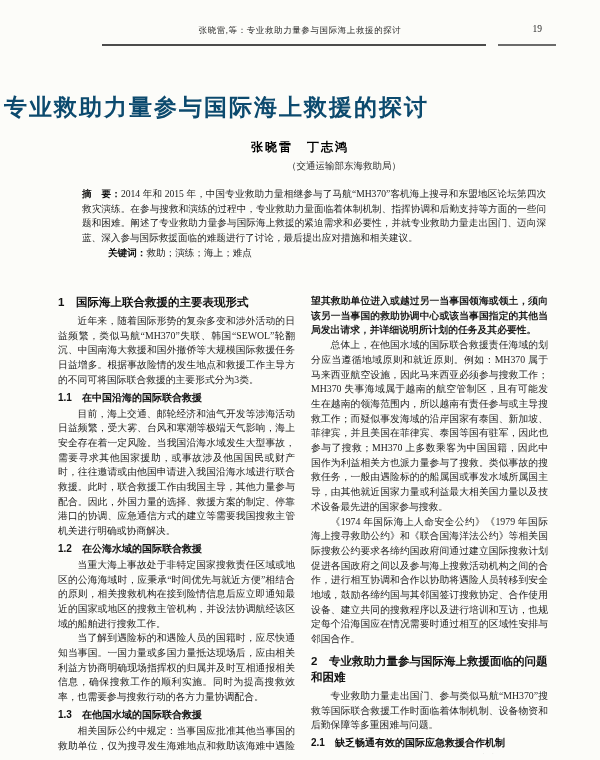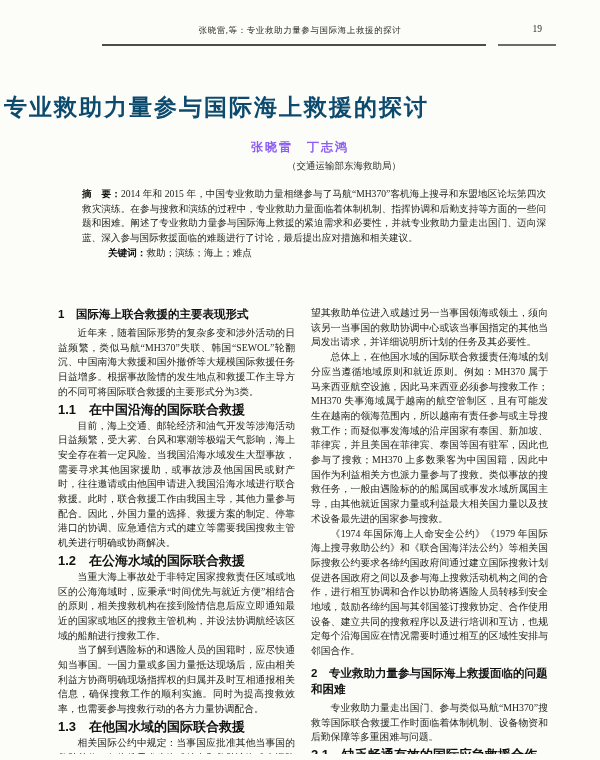--- a/index.html
+++ b/index.html
@@ -12,41 +12,41 @@
   .pn{position:absolute;top:-1px;right:58px;font:9.5px "Liberation Serif",serif;color:#2b2b2b;}
   .rule{position:absolute;height:1.5px;background:#4c4c4c;top:44px;}
   .rule-main{left:102px;width:384px;}
   .rule-right{left:498px;width:58px;background:#6b6b6b;}
 
   
   .title{position:absolute;top:88px;left:0;width:100%;text-align:left;
          font-family:"Liberation Sans",sans-serif;font-weight:bold;font-size:23px;
          letter-spacing:2px;margin:4px;color:#0c4a6e;}
   .authors{position:absolute;top:139px;left:0;width:100%;text-align:center;
-           font:bold 12px "Liberation Serif",serif;letter-spacing:2px;color:#8b5cf6;}
+           font:bold 12px "Liberation Serif",serif;letter-spacing:2px;color:#000000;}
   .affiliation{position:absolute;top:160px;left:0;width:100%;text-align:center;
                font:9.5px "Liberation Serif",serif;color:#2a2a2a;margin-left:44px;}
 
   
   .abstract{position:absolute;top:187px;left:82px;width:464px;}
   .abs-p{margin:0;font:9.6px/14.6px "Liberation Serif",serif;text-align:justify;color:#222;}
   .kw{margin-top:1px;margin-left:26px;}
   .lbl{font-family:"Liberation Sans",sans-serif;font-weight:bold;color:#111;}
 
   
   .columns{position:absolute;top:294px;left:58px;width:490px;height:460px;
            display:flex;gap:16px;overflow:hidden;}
   .col{width:237px;overflow:hidden;}
-  .col > :first-child{margin-top:12px;}
+  .col > :first-child{margin-top:0;}
   .para{margin:0;font:9.8px/14.7px "Liberation Serif",serif;text-align:justify;
         text-indent:2em;color:#1d1d1d;}
-  .para.cont{text-indent:0;}
+  .para.cont{text-indent:0;font-weight:bold;}
   .h-sec{font-family:"Liberation Sans",sans-serif;font-weight:bold;font-size:11.5px;
          line-height:16px;margin:6px 0 4px;color:#111;}
-  .h-sub{font-family:"Liberation Sans",sans-serif;font-weight:bold;font-size:13px;
+  .h-sub{font-family:"Liberation Sans",sans-serif;font-weight:bold;font-size:10px;
          line-height:14px;margin:3px 0 2px;color:#111;}
 </style>
 </head>
 <body>
 
 <div class="page">
 
   <div class="running-head">
     <span class="rt">张晓雷,等：专业救助力量参与国际海上救援的探讨</span>
     <span class="pn">19</span>

